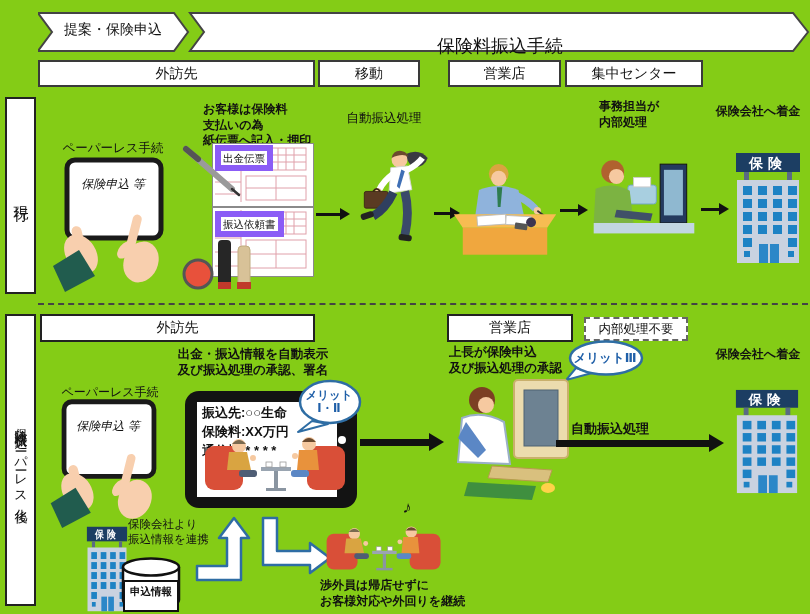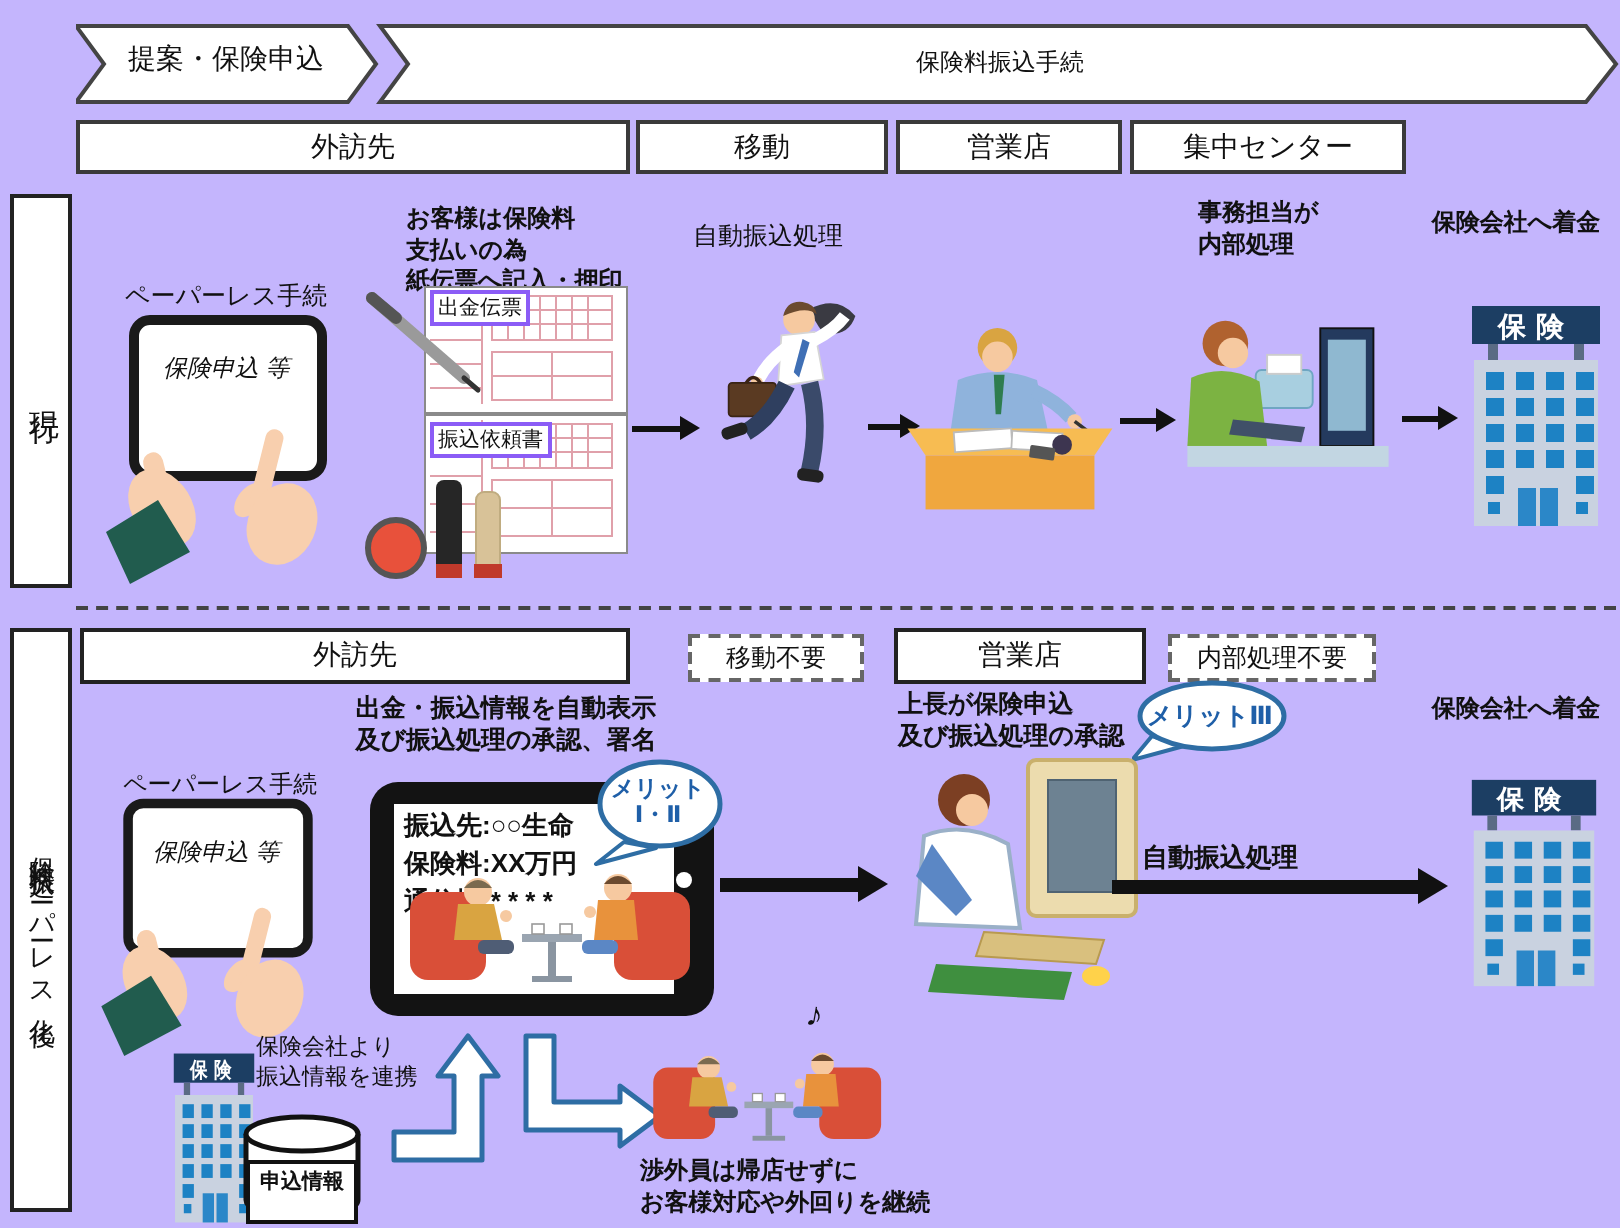--- a/index.html
+++ b/index.html
@@ -1,16 +1,16 @@
 <!DOCTYPE html>
 <html><head>
 <meta charset="utf-8">
 <style>
   html,body{margin:0;padding:0;background:#fff;}
-  #stage{position:relative;width:810px;height:614px;background:#c4b5fd;overflow:hidden;
+  #stage{position:relative;width:810px;height:614px;background:#84cc16;overflow:hidden;
          font-family:"Liberation Sans","DejaVu Sans",sans-serif;color:#111;}
   .abs{position:absolute;}
   .pre{white-space:pre-line;}
   .ctr{text-align:center;}
   .bold{font-weight:bold;}
   .note{font-size:12px;line-height:1.3;font-weight:bold;}
   .cap{font-size:12.5px;}
   .colbox{box-sizing:border-box;border:2px solid #3a3a3a;background:#fff;
           display:flex;align-items:center;justify-content:center;font-size:14px;}
   .rowlabel{box-sizing:border-box;border:2px solid #222;background:#fff;
@@ -22,21 +22,21 @@
   .thin-arrow .sh{position:absolute;left:0;right:8px;top:7px;height:2.5px;background:#111;}
   .thin-arrow .hd{position:absolute;right:0;top:2px;width:0;height:0;
        border-left:10px solid #111;border-top:6px solid transparent;border-bottom:6px solid transparent;}
   .thick-arrow{height:18px;}
   .thick-arrow .sh{position:absolute;left:0;right:13px;top:5.5px;height:7px;background:#111;}
   .thick-arrow .hd{position:absolute;right:0;top:0;width:0;height:0;
        border-left:15px solid #111;border-top:9px solid transparent;border-bottom:9px solid transparent;}
   .bubble-text{position:absolute;inset:0;display:flex;align-items:center;justify-content:center;
        color:#1f5fa8;font-weight:bold;text-align:center;line-height:1.15;}
   .tabtext{position:absolute;display:flex;align-items:center;justify-content:center;font-size:12px;font-style:italic;}
-  .slip-label{position:absolute;border:2px solid #8b5cf6;background:#fff;font-size:10.5px;
+  .slip-label{position:absolute;border:6px solid #8b5cf6;background:#fff;font-size:10.5px;
        padding:0 2px;line-height:14px;white-space:nowrap;}
   .bigtab{box-sizing:border-box;background:#131313;border-radius:14px;}
   .bigtab .scr{position:absolute;left:12px;top:11px;right:20px;bottom:11px;background:#fff;}
   .bigtab .cam{position:absolute;left:153px;top:45px;width:8px;height:8px;border-radius:50%;background:#fff;}
   .divider{border-top:2px dashed #444;height:0;}
 </style>
 </head>
 <body>
 
 <div id="stage">
@@ -77,24 +77,24 @@
         </g>
       </symbol>
     </defs>
   </svg>
 
   <svg class="abs" style="left:38px;top:12px" width="772" height="41" viewBox="0 0 772 41">
     <polygon points="0,1 136,1 150,20 136,39 0,39 14,20" fill="#fff" stroke="#444" stroke-width="2"></polygon>
     <polygon points="152,1 755,1 770,20 755,39 152,39 166,20" fill="#fff" stroke="#444" stroke-width="2"></polygon>
   </svg>
   <div class="abs ctr" style="left:43px;top:21px;width:140px;font-size:14px">提案・保険申込</div>
-  <div class="abs ctr" style="left:390px;top:23px;width:220px;font-size:12px">保険料振込手続</div>
+  <div class="abs ctr" style="left:390px;top:34px;width:220px;font-size:18px">保険料振込手続</div>
 
   <div class="abs colbox" style="left:38px;top:60px;width:277px;height:27px">外訪先</div>
-  <div class="abs colbox" style="left:318px;top:60px;width:126px;height:27px">移動</div>
+  <div class="abs colbox" style="left:318px;top:60px;width:102px;height:27px">移動</div>
   <div class="abs colbox" style="left:448px;top:60px;width:113px;height:27px">営業店</div>
   <div class="abs colbox" style="left:565px;top:60px;width:138px;height:27px">集中センター</div>
 
   <div class="abs rowlabel" style="left:5px;top:97px;width:31px;height:197px">
     <span class="vtext" style="font-size:15px">現行</span>
   </div>
 
   <div class="abs ctr cap" style="left:57px;top:140px;width:112px">ペーパーレス手続</div>
 
   <div class="abs" style="left:53px;top:154px;width:122px;height:138px">
@@ -254,21 +254,20 @@
       <use href="#bld"></use>
     </svg>
 
   <div class="abs divider" style="left:38px;top:303px;width:770px"></div>
 
   <div class="abs rowlabel" style="left:5px;top:314px;width:31px;height:292px">
     <span class="vtext" style="font-size:13px">保険料振込ペーパーレス化後</span>
   </div>
 
   <div class="abs rowlabel" style="left:40px;top:314px;width:275px;height:28px;font-size:14px">外訪先</div>
-  <div class="abs badge" style="left:344px;top:317px;width:88px;height:24px">移動不要</div>
   <div class="abs rowlabel" style="left:447px;top:314px;width:126px;height:28px;font-size:14px">営業店</div>
   <div class="abs badge" style="left:584px;top:317px;width:104px;height:24px">内部処理不要</div>
 
   <div class="abs ctr bold pre" style="left:158px;top:346px;width:190px;font-size:12.5px;line-height:1.3">出金・振込情報を自動表示
 及び振込処理の承認、署名</div>
 
   <div class="abs ctr cap" style="left:56px;top:384px;width:108px;font-size:12px">ペーパーレス手続</div>
 
   <div class="abs" style="left:48px;top:396px;width:122px;height:132px">
     <svg width="122" height="132" viewBox="0 0 122 138">

